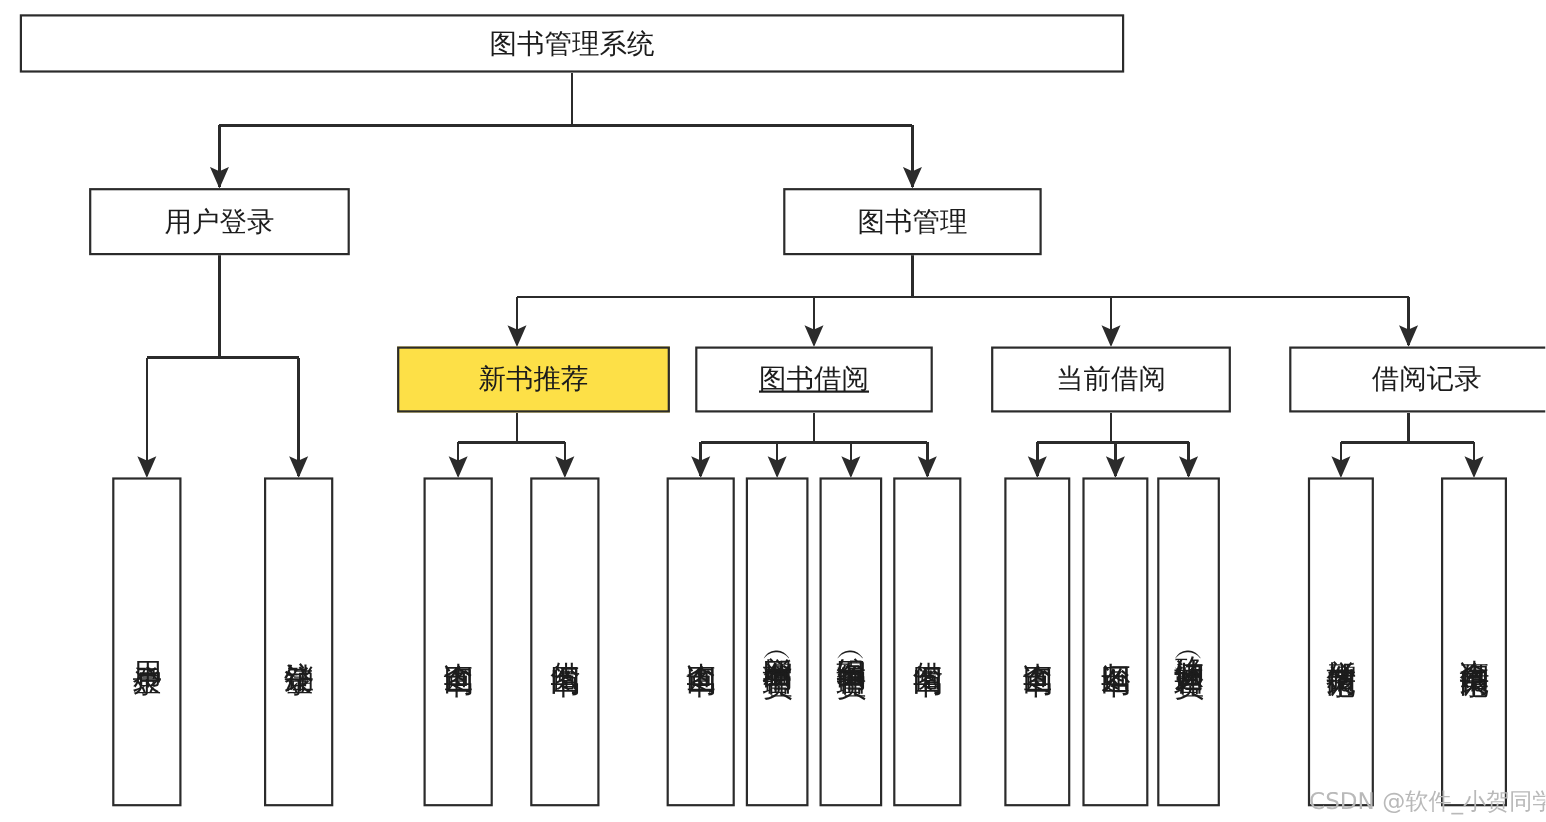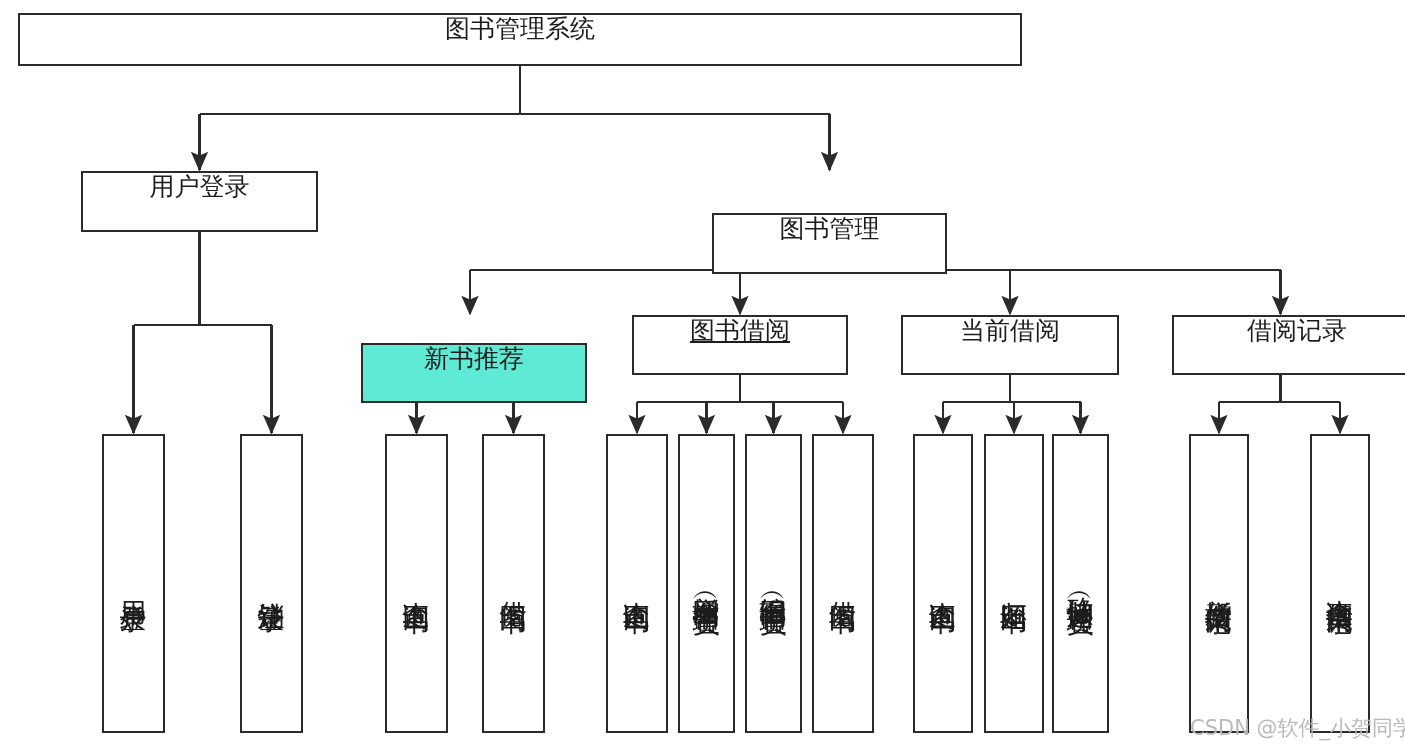--- a/index.html
+++ b/index.html
@@ -25,20 +25,21 @@
     width: 1405px;
     height: 747px;
     pointer-events: none;
   }
   .node {
     position: absolute;
     box-sizing: border-box;
     background: #ffffff;
     border: 2.4px solid #2b2b2b;
     display: flex;
+    align-items: center;
     justify-content: center;
     z-index: 2;
   }
   .node .node-label {
     color: #1c1c1c;
     line-height: 1.12;
     text-align: center;
     white-space: nowrap;
   }
   
@@ -117,24 +118,24 @@
       </g>
   </svg>
 
   <div id="node-layer">
       <div class="node horiz root" style="left: 18px; top: 13px; width: 1004px; height: 53px; border-color: rgb(43, 43, 43); background: rgb(255, 255, 255);">
         <span class="node-label" style="color: rgb(28, 28, 28);">图书管理系统</span>
       </div>
       <div class="node horiz" style="left: 81px; top: 171px; width: 237px; height: 61px; border-color: rgb(43, 43, 43); background: rgb(255, 255, 255);">
         <span class="node-label" style="color: rgb(28, 28, 28);">用户登录</span>
       </div>
-      <div class="node horiz" style="left: 712px; top: 171px; width: 235px; height: 61px; border-color: rgb(43, 43, 43); background: rgb(255, 255, 255); margin-top: 42px;">
+      <div class="node horiz" style="left: 712px; top: 171px; width: 235px; height: 61px; border-color: rgb(43, 43, 43); background: rgb(255, 255, 255);">
         <span class="node-label" style="color: rgb(28, 28, 28);">图书管理</span>
       </div>
-      <div class="node horiz" style="left: 361px; top: 315px; width: 226px; height: 60px; border-color: rgb(43, 43, 43); background: #5eead4; margin-top: 28px;">
+      <div class="node horiz" style="left: 361px; top: 315px; width: 248px; height: 60px; border-color: rgb(43, 43, 43); background: #fde047;">
         <span class="node-label" style="color: rgb(28, 28, 28);">新书推荐</span>
       </div>
       <div class="node horiz" style="left: 632px; top: 315px; width: 216px; height: 60px; border-color: rgb(43, 43, 43); background: rgb(255, 255, 255);">
         <span class="node-label" style="color: rgb(28, 28, 28); text-decoration: underline;">图书借阅</span>
       </div>
       <div class="node horiz" style="left: 901px; top: 315px; width: 218px; height: 60px; border-color: rgb(43, 43, 43); background: rgb(255, 255, 255);">
         <span class="node-label" style="color: rgb(28, 28, 28);">当前借阅</span>
       </div>
       <div class="node horiz" style="left: 1172px; top: 315px; width: 250px; height: 60px; border-color: rgb(43, 43, 43); background: rgb(255, 255, 255);">
         <span class="node-label" style="color: rgb(28, 28, 28);">借阅记录</span>

